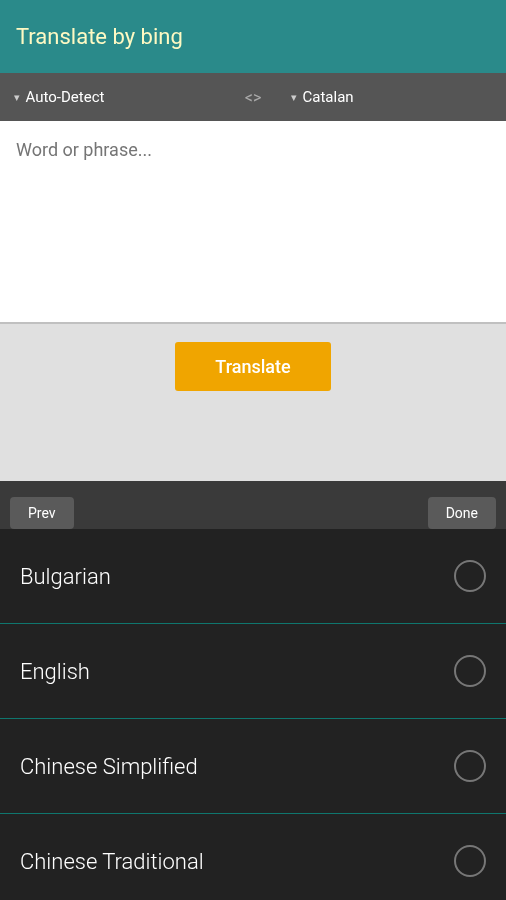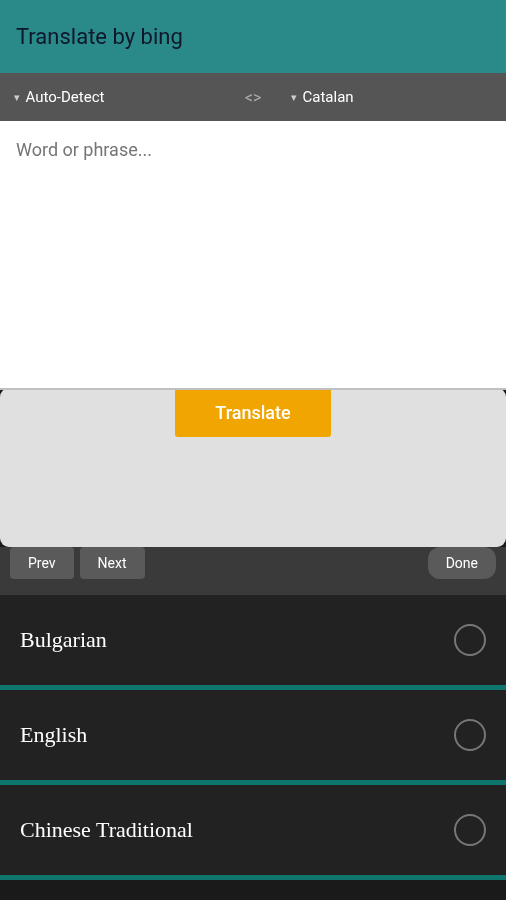--- a/index.html
+++ b/index.html
@@ -13,21 +13,21 @@
 
     
     #header {
       background: #2a8a8a;
       height: 73px;
       display: flex;
       align-items: center;
       padding: 0 16px;
     }
     #header-title {
-      color: #0f172a;
+      color: #fef9c3;
       font-size: 22px;
       font-weight: 400;
     }
 
     
     #lang-bar {
       background: #555555;
       height: 48px;
       display: flex;
       align-items: center;
@@ -54,21 +54,21 @@
       align-items: center;
       justify-content: center;
       color: #aaaaaa;
       font-size: 16px;
       flex-shrink: 0;
     }
 
     
     #input-area {
       background: #ffffff;
-      height: 267px;
+      height: 201px;
       padding: 18px 16px;
       position: relative;
     }
     #word-input {
       width: 100%;
       height: 100%;
       border: none;
       outline: none;
       font-size: 18px;
       color: #aaaaaa;
@@ -77,22 +77,22 @@
       background: transparent;
     }
 
     
     #translate-area {
       background: #e0e0e0;
       height: 159px;
       display: flex;
       align-items: flex-start;
       justify-content: center;
+      padding-top: 20px;
       position: relative;
-      border-radius: 9px;
     }
     #translate-btn {
       background: #f0a500;
       color: #ffffff;
       border: none;
       font-size: 18px;
       font-weight: 500;
       padding: 14px 40px;
       border-radius: 3px;
       cursor: pointer;
@@ -107,61 +107,60 @@
       width: 100%;
       height: 2px;
       background: #c0c0c0;
     }
 
     
     #keyboard-toolbar {
       background: #3a3a3a;
       height: 48px;
       display: flex;
-      align-items: flex-start;
+      align-items: flex-end;
       padding: 0 10px;
       gap: 6px;
     }
     .toolbar-btn {
       background: #5a5a5a;
       color: #ffffff;
       border: none;
       font-size: 14px;
       padding: 8px 18px;
       border-radius: 4px;
       cursor: pointer;
       font-family: inherit;
     }
     .toolbar-done {
       margin-left: auto;
       background: #5a5a5a;
       color: #ffffff;
       border: none;
       font-size: 14px;
       padding: 8px 18px;
-      border-radius: 12px;
+      border-radius: 4px;
       cursor: pointer;
       font-family: inherit;
     }
 
     
     #lang-list {
       background: #222222;
       flex: 1;
       overflow-y: auto;
     }
     .lang-item {
       display: flex;
       align-items: center;
       justify-content: space-between;
       padding: 0 20px;
       height: 95px;
-      border-bottom: 5px solid #0f766e;
-      cursor: pointer;
-      font-family: Liberation Serif, serif;
+      border-bottom: 1px solid #0f766e;
+      cursor: pointer;
     }
     .lang-item-label {
       color: #ffffff;
       font-size: 22px;
       font-weight: 300;
     }
     .radio-circle {
       width: 32px;
       height: 32px;
       border-radius: 50%;
@@ -204,30 +203,33 @@
   <textarea id="word-input" placeholder="Word or phrase..." style=""></textarea>
 </div>
 
 <div id="translate-area">
   <div id="divider-line"></div>
   <button id="translate-btn">Translate</button>
 </div>
 
 <div id="keyboard-toolbar">
   <button class="toolbar-btn">Prev</button>
-  <button class="toolbar-btn">Next</button>
   <button class="toolbar-done">Done</button>
 </div>
 
 <div id="lang-list" style="position:relative;">
   <div class="lang-item">
     <span class="lang-item-label">Bulgarian</span>
     <div class="radio-circle"></div>
   </div>
   <div class="lang-item">
     <span class="lang-item-label">English</span>
     <div class="radio-circle"></div>
   </div>
   <div class="lang-item">
+    <span class="lang-item-label">Chinese Simplified</span>
+    <div class="radio-circle"></div>
+  </div>
+  <div class="lang-item">
     <span class="lang-item-label">Chinese Traditional</span>
     <div class="radio-circle"></div>
   </div>
 </div>
 
 </body></html>

